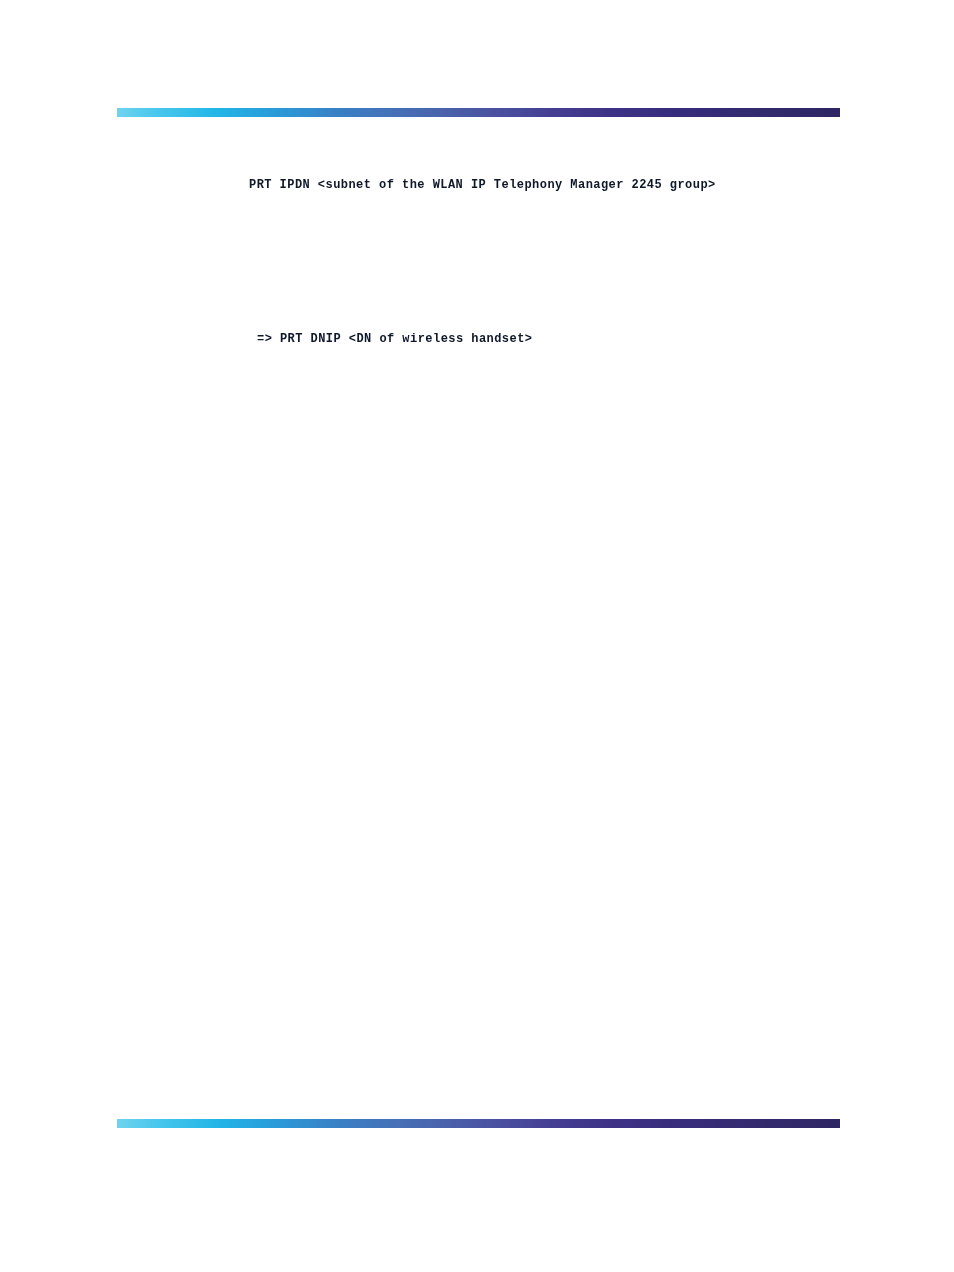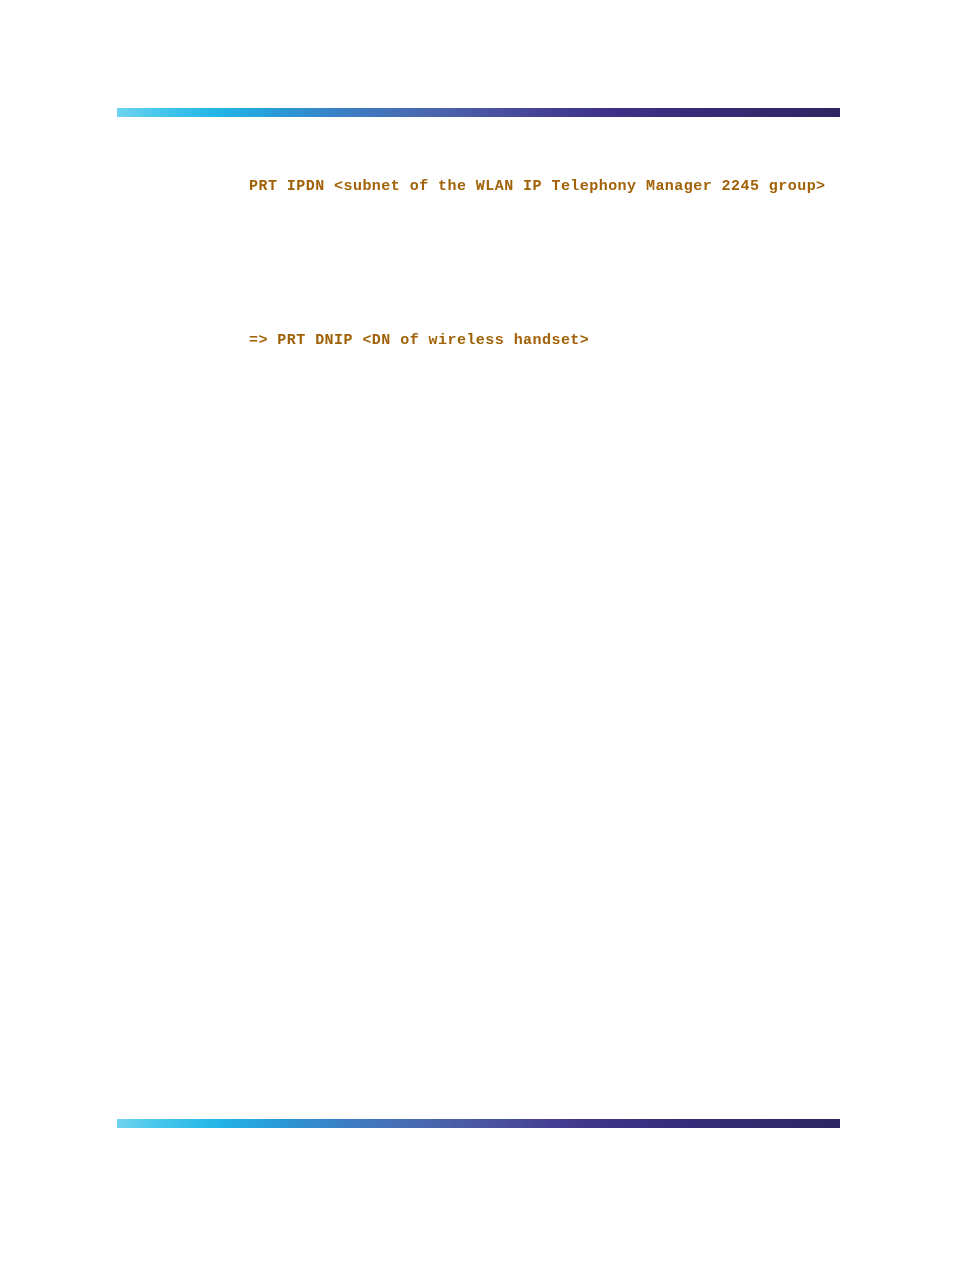--- a/index.html
+++ b/index.html
@@ -52,29 +52,29 @@
 
   
   .code-block {
     position: absolute;
     left: 249px;
     top: 172px;
     width: 640px;
   }
   .code-line {
     font-family: "Liberation Mono", "DejaVu Sans Mono", monospace;
-    font-size: 15px;
+    font-size: 12px;
     font-weight: bold;
-    color: #a16207;
+    color: #0f172a;
     letter-spacing: 0.45px;
     white-space: pre;
     line-height: 1.0;
   }
   .code-line-1 { position: absolute; left: 0; top: 7px; }
-  .code-line-2 { position: absolute; left: 0; top: 161px; }
+  .code-line-2 { position: absolute; left: 8px; top: 161px; }
 
   .body-area {
     position: absolute;
     left: 117px;
     top: 120px;
     width: 723px;
     height: 995px;
   }
 </style>
 </head>

